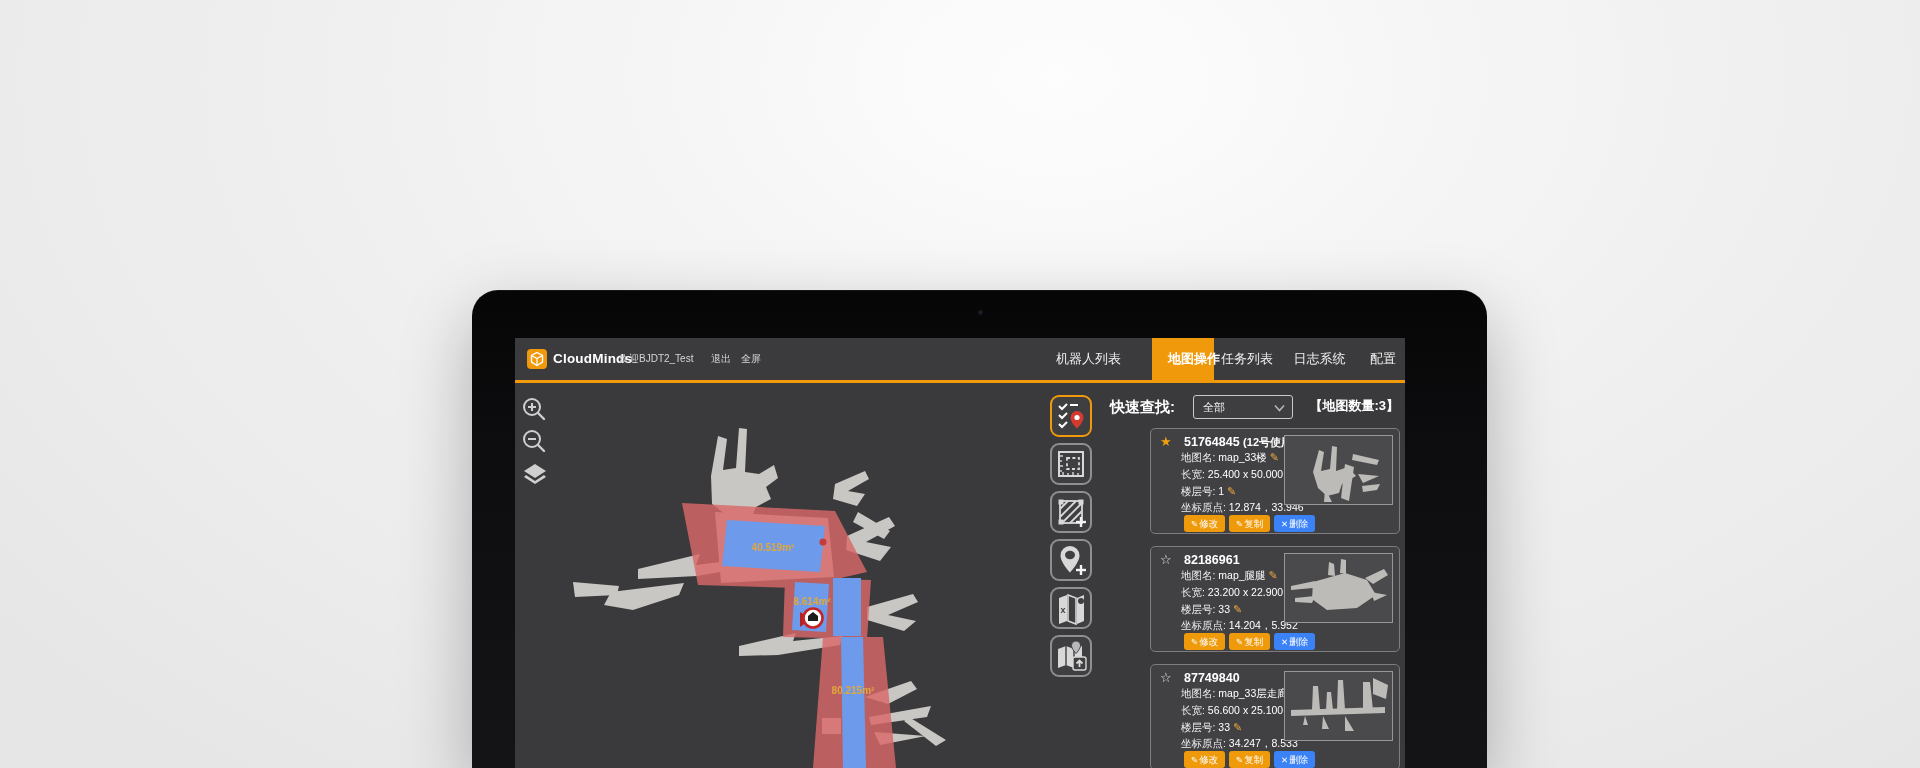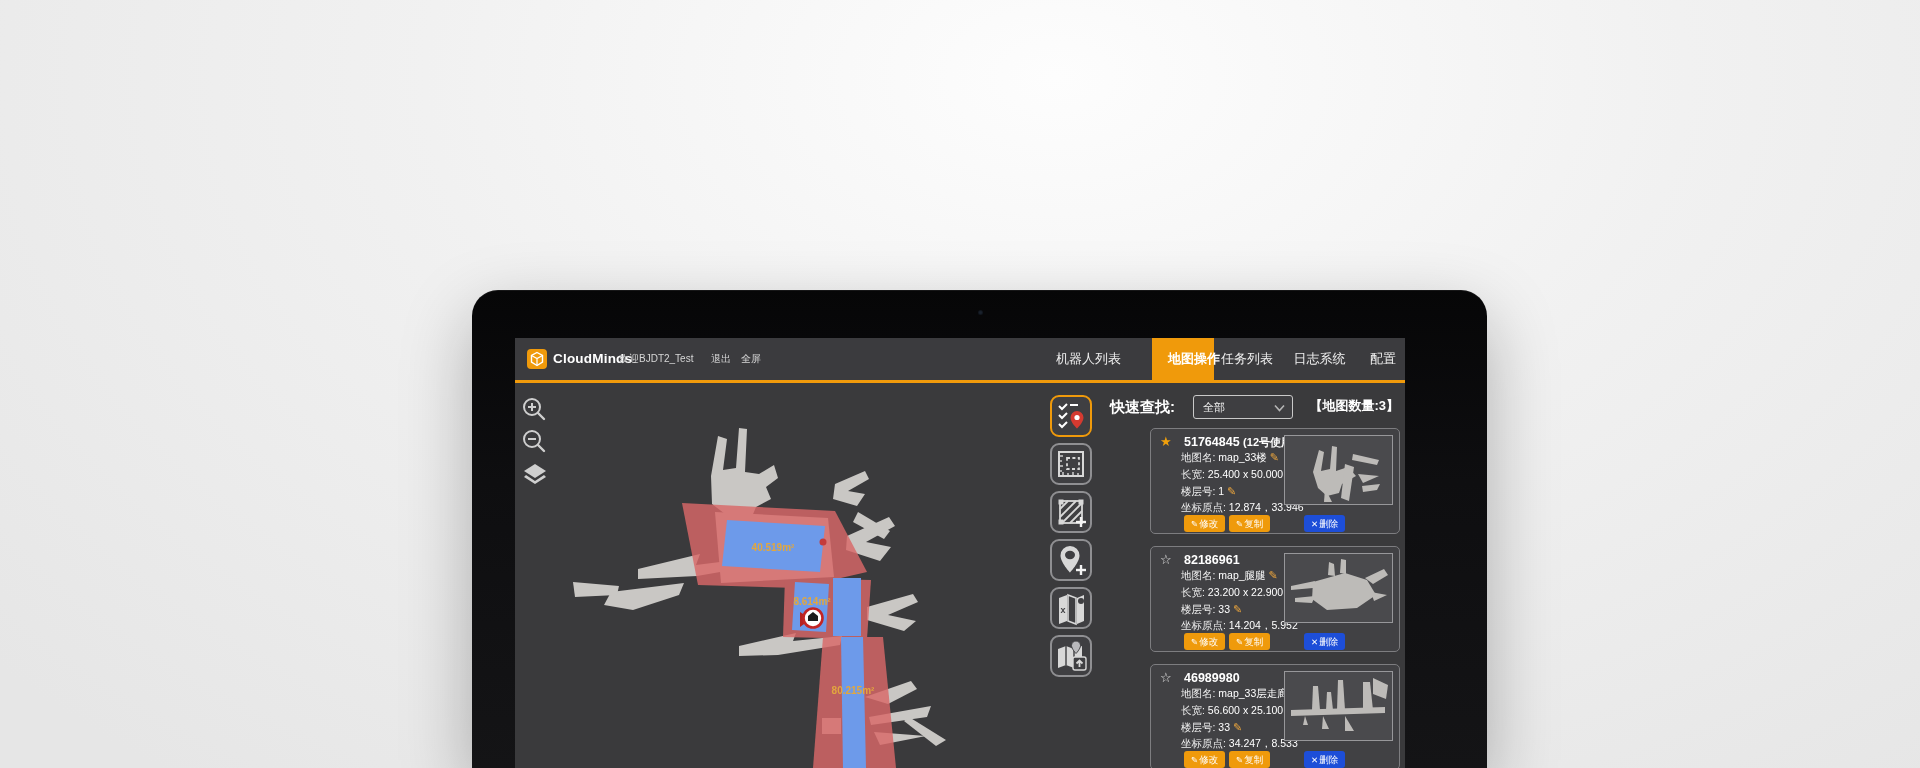--- a/index.html
+++ b/index.html
@@ -57,21 +57,21 @@
   .star.off { color:#e3e3e3; }
   .card .cid { position:absolute; left:33px; top:6px; color:#fff; font-size:12.5px; font-weight:bold; }
   .card .cid .sfx { font-size:11px; }
   .row { position:absolute; left:20px; color:#ededed; font-size:10.5px; white-space:nowrap;margin-left:10px; }
   .row b { font-weight:normal; color:#fff; }
   .pencil { color:#e8a33d; font-size:11px; cursor:pointer; }
   .btn { position:absolute; height:17px; border-radius:3px; color:#fff; font-size:9.5px;
     line-height:17px; text-align:right; cursor:pointer; padding:0 7px; }
   .btn .bi { font-size:8.5px; margin-right:1px; }
   .btn.orange { background:#ef9a0b; }
-  .btn.gray { background:#1d4ed8;margin-left:30px; }
+  .btn.gray { background:#3b82f6; }
   .thumb { position:absolute; left:133px; top:6px; width:109px; height:70px;
     background:#4a4a4d; border:1px solid #97979a; }
   .r1 { top:22px; } .r2 { top:39px; } .r3 { top:56px; } .r4 { top:72px; }
 </style>
 </head>
 <body>
 
 <div class="laptop">
   <div class="webcam"></div>
 
@@ -286,21 +286,21 @@
               <path d="M86,38 l16,3 l-13,6 z"></path>
               <path d="M44,8 l5,2 l1,12 l-7,-1 z"></path>
               <path d="M56,5 l5,1 l0,14 l-6,-1 z"></path>
             </g>
           </svg>
         </div>
       </div>
 
       <div class="card" style="top:278px;">
         <span class="star off">☆</span>
-        <div class="cid"><b>46989980</b> <span class="sfx"></span></div>
+        <div class="cid"><b>87749840</b> <span class="sfx"></span></div>
         <div class="row r1"><span>地图名:</span> <b>map_33层走廊</b> <span class="pencil">✎</span></div>
         <div class="row r2"><span>长宽:</span> <b>56.600 x 25.100</b></div>
         <div class="row r3"><span>楼层号:</span> <b>33</b> <span class="pencil">✎</span></div>
         <div class="row r4"><span>坐标原点:</span> <b>34.247，8.533</b></div>
         <div class="btn orange" style="left:33px;top:86px;"><span class="bi">✎</span><span>修改</span></div>
         <div class="btn orange" style="left:78px;top:86px;"><span class="bi">✎</span><span>复制</span></div>
         <div class="btn gray" style="left:123px;top:86px;"><span class="bi">✕</span><span>删除</span></div>
         <div class="thumb">
           <svg width="107" height="68" viewBox="0 0 107 68">
             <g fill="#bdbbb8">

